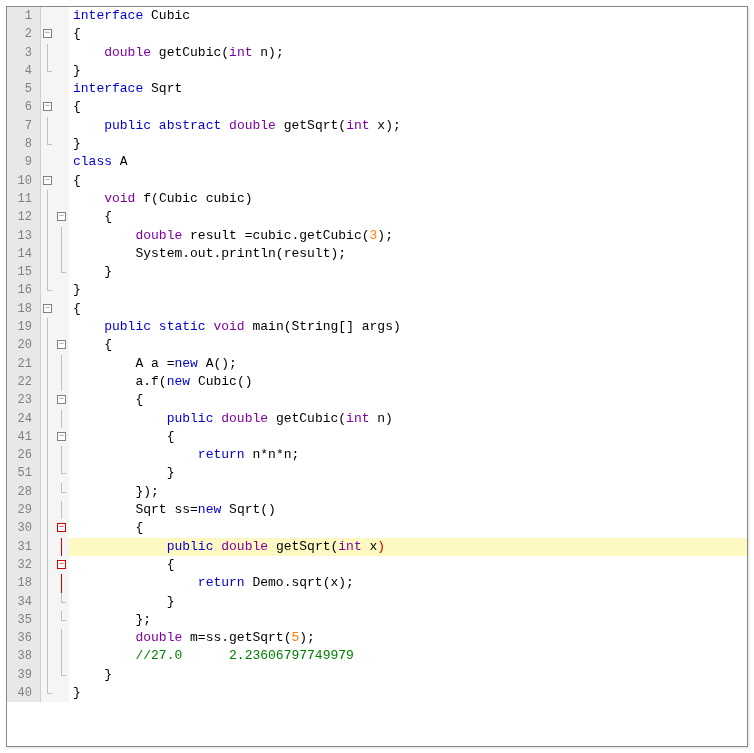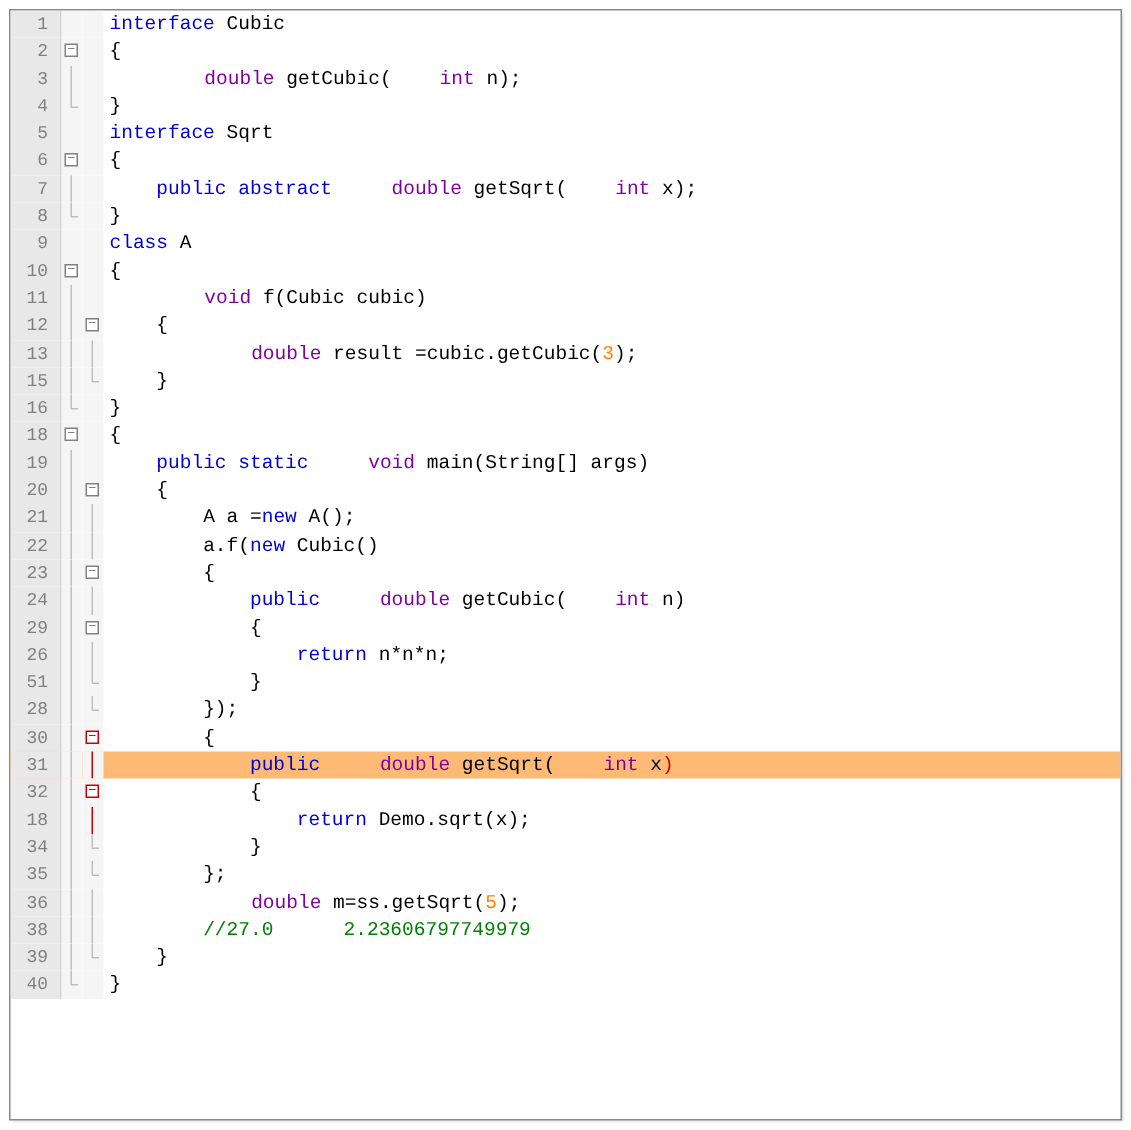--- a/index.html
+++ b/index.html
@@ -85,23 +85,23 @@
     position:relative;
     height:100%;
     background:#f5f5f5;
   }
   .code {
     padding-left: 4px;
     flex: 1;
     height: 100%;
     line-height: 18.3px;
   }
-  .hl { background: #fdba74; align-items: center; }
+  .hl { background: #fef9c3; align-items: center; }
   .kw { color: #0000d0; }
-  .dt { color: #8000a0; margin-left: 32px; }
+  .dt { color: #8000a0; }
   .id { color: #000; }
   .fn { color: #000; font-family: Liberation Mono, monospace; }
   .num { color: #ff8000; }
   .cm { color: #008000; }
   .pn { color: #000; }
   .op { color: #000; }
   .paren-match { color: #d00000; }
 </style>
 </head>
 <body>
@@ -113,33 +113,35 @@
     <div class="line"><div class="gutter">4</div><div class="fold"><div class="fold-end"></div></div><div class="fold"></div><div class="code"><span class="pn">}</span></div></div>
     <div class="line"><div class="gutter">5</div><div class="fold"></div><div class="fold"></div><div class="code"><span class="kw">interface</span><span class="pn"> </span><span class="id">Sqrt</span></div></div>
     <div class="line"><div class="gutter">6</div><div class="fold"><div class="fold-box">−</div></div><div class="fold"></div><div class="code"><span class="pn">{</span></div></div>
     <div class="line"><div class="gutter">7</div><div class="fold"><div class="fold-line"></div></div><div class="fold"></div><div class="code">    <span class="kw">public</span><span class="pn"> </span><span class="kw">abstract</span><span class="pn"> </span><span class="dt">double</span><span class="pn"> </span><span class="fn">getSqrt</span><span class="pn">(</span><span class="dt">int</span><span class="pn"> x);</span></div></div>
     <div class="line"><div class="gutter">8</div><div class="fold"><div class="fold-end"></div></div><div class="fold"></div><div class="code"><span class="pn">}</span></div></div>
     <div class="line"><div class="gutter">9</div><div class="fold"></div><div class="fold"></div><div class="code"><span class="kw">class</span><span class="pn"> </span><span class="id">A</span></div></div>
     <div class="line"><div class="gutter">10</div><div class="fold"><div class="fold-box">−</div></div><div class="fold"></div><div class="code"><span class="pn">{</span></div></div>
     <div class="line"><div class="gutter">11</div><div class="fold"><div class="fold-line"></div></div><div class="fold"></div><div class="code">    <span class="dt">void</span><span class="pn"> </span><span class="fn">f</span><span class="pn">(</span><span class="id">Cubic</span><span class="pn"> cubic)</span></div></div>
     <div class="line"><div class="gutter">12</div><div class="fold"><div class="fold-line"></div></div><div class="fold"><div class="fold-box">−</div></div><div class="code">    <span class="pn">{</span></div></div>
     <div class="line"><div class="gutter">13</div><div class="fold"><div class="fold-line"></div></div><div class="fold"><div class="fold-line"></div></div><div class="code">        <span class="dt">double</span><span class="pn"> result </span><span class="op">=</span><span class="pn">cubic.</span><span class="fn">getCubic</span><span class="pn">(</span><span class="num">3</span><span class="pn">);</span></div></div>
+    <div class="line"><div class="gutter">14</div><div class="fold"><div class="fold-line"></div></div><div class="fold"><div class="fold-line"></div></div><div class="code">        <span class="id">System</span><span class="pn">.out.</span><span class="fn">println</span><span class="pn">(result);</span></div></div>
     <div class="line"><div class="gutter">15</div><div class="fold"><div class="fold-line"></div></div><div class="fold"><div class="fold-end"></div></div><div class="code">    <span class="pn">}</span></div></div>
     <div class="line"><div class="gutter">16</div><div class="fold"><div class="fold-end"></div></div><div class="fold"></div><div class="code"><span class="pn">}</span></div></div>
     <div class="line"><div class="gutter">18</div><div class="fold"><div class="fold-box">−</div></div><div class="fold"></div><div class="code"><span class="pn">{</span></div></div>
     <div class="line"><div class="gutter">19</div><div class="fold"><div class="fold-line"></div></div><div class="fold"></div><div class="code">    <span class="kw">public</span><span class="pn"> </span><span class="kw">static</span><span class="pn"> </span><span class="dt">void</span><span class="pn"> </span><span class="fn">main</span><span class="pn">(</span><span class="id">String</span><span class="pn">[] args)</span></div></div>
     <div class="line"><div class="gutter">20</div><div class="fold"><div class="fold-line"></div></div><div class="fold"><div class="fold-box">−</div></div><div class="code">    <span class="pn">{</span></div></div>
     <div class="line"><div class="gutter">21</div><div class="fold"><div class="fold-line"></div></div><div class="fold"><div class="fold-line"></div></div><div class="code">        <span class="id">A</span><span class="pn"> a </span><span class="op">=</span><span class="kw">new</span><span class="pn"> </span><span class="fn">A</span><span class="pn">();</span></div></div>
     <div class="line"><div class="gutter">22</div><div class="fold"><div class="fold-line"></div></div><div class="fold"><div class="fold-line"></div></div><div class="code">        <span class="pn">a.</span><span class="fn">f</span><span class="pn">(</span><span class="kw">new</span><span class="pn"> </span><span class="fn">Cubic</span><span class="pn">()</span></div></div>
     <div class="line"><div class="gutter">23</div><div class="fold"><div class="fold-line"></div></div><div class="fold"><div class="fold-box">−</div></div><div class="code">        <span class="pn">{</span></div></div>
     <div class="line"><div class="gutter">24</div><div class="fold"><div class="fold-line"></div></div><div class="fold"><div class="fold-line"></div></div><div class="code">            <span class="kw">public</span><span class="pn"> </span><span class="dt">double</span><span class="pn"> </span><span class="fn">getCubic</span><span class="pn">(</span><span class="dt">int</span><span class="pn"> n)</span></div></div>
-    <div class="line"><div class="gutter">29</div><div class="fold"><div class="fold-line"></div></div><div class="fold"><div class="fold-box">−</div></div><div class="code">            <span class="pn">{</span></div></div>
+    <div class="line"><div class="gutter">41</div><div class="fold"><div class="fold-line"></div></div><div class="fold"><div class="fold-box">−</div></div><div class="code">            <span class="pn">{</span></div></div>
     <div class="line"><div class="gutter">26</div><div class="fold"><div class="fold-line"></div></div><div class="fold"><div class="fold-line"></div></div><div class="code">                <span class="kw">return</span><span class="pn"> n</span><span class="op">*</span><span class="pn">n</span><span class="op">*</span><span class="pn">n;</span></div></div>
     <div class="line"><div class="gutter">51</div><div class="fold"><div class="fold-line"></div></div><div class="fold"><div class="fold-end"></div></div><div class="code">            <span class="pn">}</span></div></div>
     <div class="line"><div class="gutter">28</div><div class="fold"><div class="fold-line"></div></div><div class="fold"><div class="fold-end"></div></div><div class="code">        <span class="pn">});</span></div></div>
+    <div class="line"><div class="gutter">29</div><div class="fold"><div class="fold-line"></div></div><div class="fold"><div class="fold-line"></div></div><div class="code">        <span class="id">Sqrt</span><span class="pn"> ss</span><span class="op">=</span><span class="kw">new</span><span class="pn"> </span><span class="fn">Sqrt</span><span class="pn">()</span></div></div>
     <div class="line"><div class="gutter">30</div><div class="fold"><div class="fold-line"></div></div><div class="fold2"><div class="fold-box red">−</div></div><div class="code">        <span class="pn">{</span></div></div>
     <div class="line hl"><div class="gutter">31</div><div class="fold"><div class="fold-line"></div></div><div class="fold2"><div class="fold-line red"></div></div><div class="code">            <span class="kw">public</span><span class="pn"> </span><span class="dt">double</span><span class="pn"> </span><span class="fn">getSqrt</span><span class="pn">(</span><span class="dt">int</span><span class="pn"> x</span><span class="paren-match">)</span></div></div>
     <div class="line"><div class="gutter">32</div><div class="fold"><div class="fold-line"></div></div><div class="fold2"><div class="fold-box red">−</div></div><div class="code">            <span class="pn">{</span></div></div>
     <div class="line"><div class="gutter">18</div><div class="fold"><div class="fold-line"></div></div><div class="fold2"><div class="fold-line red"></div></div><div class="code">                <span class="kw">return</span><span class="pn"> Demo.</span><span class="fn">sqrt</span><span class="pn">(x);</span></div></div>
     <div class="line"><div class="gutter">34</div><div class="fold"><div class="fold-line"></div></div><div class="fold"><div class="fold-end"></div></div><div class="code">            <span class="pn">}</span></div></div>
     <div class="line"><div class="gutter">35</div><div class="fold"><div class="fold-line"></div></div><div class="fold"><div class="fold-end"></div></div><div class="code">        <span class="pn">};</span></div></div>
     <div class="line"><div class="gutter">36</div><div class="fold"><div class="fold-line"></div></div><div class="fold"><div class="fold-line"></div></div><div class="code">        <span class="dt">double</span><span class="pn"> m</span><span class="op">=</span><span class="pn">ss.</span><span class="fn">getSqrt</span><span class="pn">(</span><span class="num">5</span><span class="pn">);</span></div></div>
     <div class="line"><div class="gutter">38</div><div class="fold"><div class="fold-line"></div></div><div class="fold"><div class="fold-line"></div></div><div class="code">        <span class="cm">//27.0      2.23606797749979</span></div></div>
     <div class="line"><div class="gutter">39</div><div class="fold"><div class="fold-line"></div></div><div class="fold"><div class="fold-end"></div></div><div class="code">    <span class="pn">}</span></div></div>
     <div class="line"><div class="gutter">40</div><div class="fold"><div class="fold-end"></div></div><div class="fold"></div><div class="code"><span class="pn">}</span></div></div>

